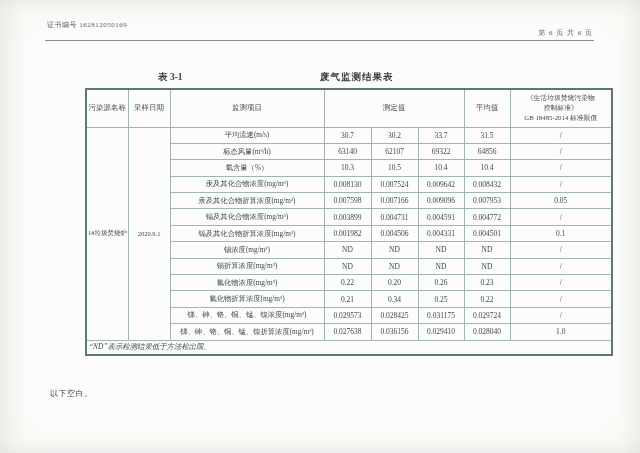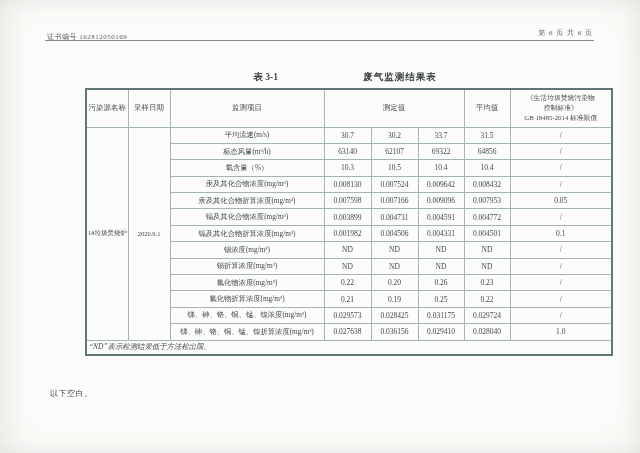--- a/index.html
+++ b/index.html
@@ -8,38 +8,38 @@
     background:#f2f1ef;
     font-family:"Liberation Serif","DejaVu Serif",serif;
     position:relative;overflow:hidden;
   }
   .page{
     position:absolute;left:0;top:0;width:640px;height:453px;
     background:#fcfcfa;
     box-shadow:inset 0 0 45px rgba(60,60,55,0.06), inset 12px 0 18px rgba(60,60,55,0.05), inset -10px 0 14px rgba(60,60,55,0.04);
   }
   .cert{
-    position:absolute;left:47px;top:32px;
+    position:absolute;left:47px;top:20px;
     font-size:7px;color:#5d5d5b;letter-spacing:.5px;
   }
   .pageno{
     position:absolute;right:47px;top:28px;
     font-size:7px;color:#5d5d5b;letter-spacing:1px;
   }
   .header-rule{
     position:absolute;left:45px;top:40px;width:549px;height:1px;
     background:#8a8a86;
   }
   .title-no{
     position:absolute;left:158px;top:71px;width:120px;
-    text-align:right;font-size:9.5px;font-weight:bold;color:#3c4144;
+    text-align:left;font-size:9.5px;font-weight:bold;color:#3c4144;
   }
   .title-name{
     position:absolute;left:320px;top:71px;width:160px;
-    text-align:center;font-size:9.5px;font-weight:bold;color:#3c4144;
+    font-size:9.5px;font-weight:bold;color:#3c4144;
     letter-spacing:1px;
   }
   table.results{
     position:absolute;left:57px;top:88px;width:526px;
     border-collapse:collapse;table-layout:fixed;
     font-size:7.5px;color:#41484b;
     border:2px solid #five; border:2px solid #5e7678;margin-left:28px;
   }
   table.results th, table.results td{
     border:1px solid #a2b4b6;
@@ -180,21 +180,21 @@
           <td class="c-item">氟化物浓度(mg/m³)</td>
           <td class="c-num">0.22</td>
           <td class="c-num">0.20</td>
           <td class="c-num">0.26</td>
           <td class="c-num">0.23</td>
           <td class="c-num">/</td>
         </tr>
         <tr>
           <td class="c-item">氟化物折算浓度(mg/m³)</td>
           <td class="c-num">0.21</td>
-          <td class="c-num">0.19</td>
+          <td class="c-num">0.34</td>
           <td class="c-num">0.25</td>
           <td class="c-num">0.22</td>
           <td class="c-num">/</td>
         </tr>
         <tr>
           <td class="c-item">锑、砷、铬、铜、锰、镍浓度(mg/m³)</td>
           <td class="c-num">0.029573</td>
           <td class="c-num">0.028425</td>
           <td class="c-num">0.031175</td>
           <td class="c-num">0.029724</td>

